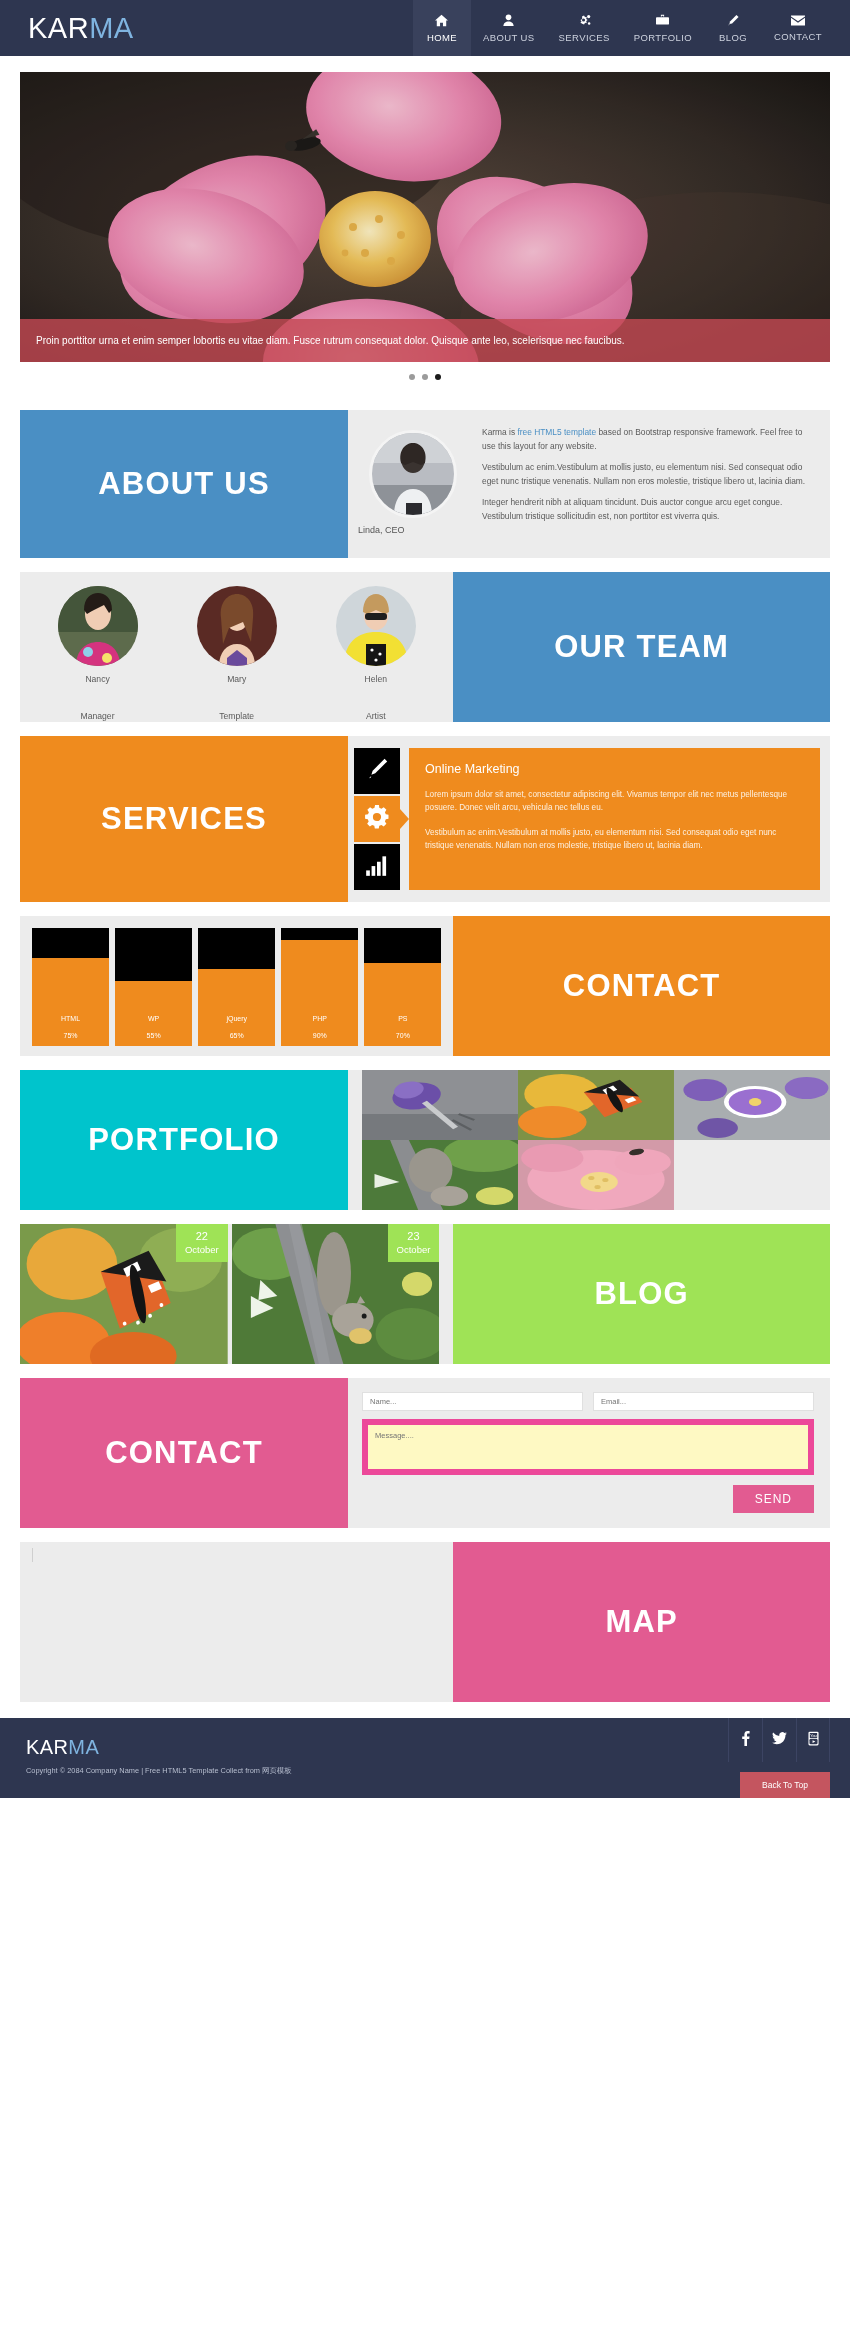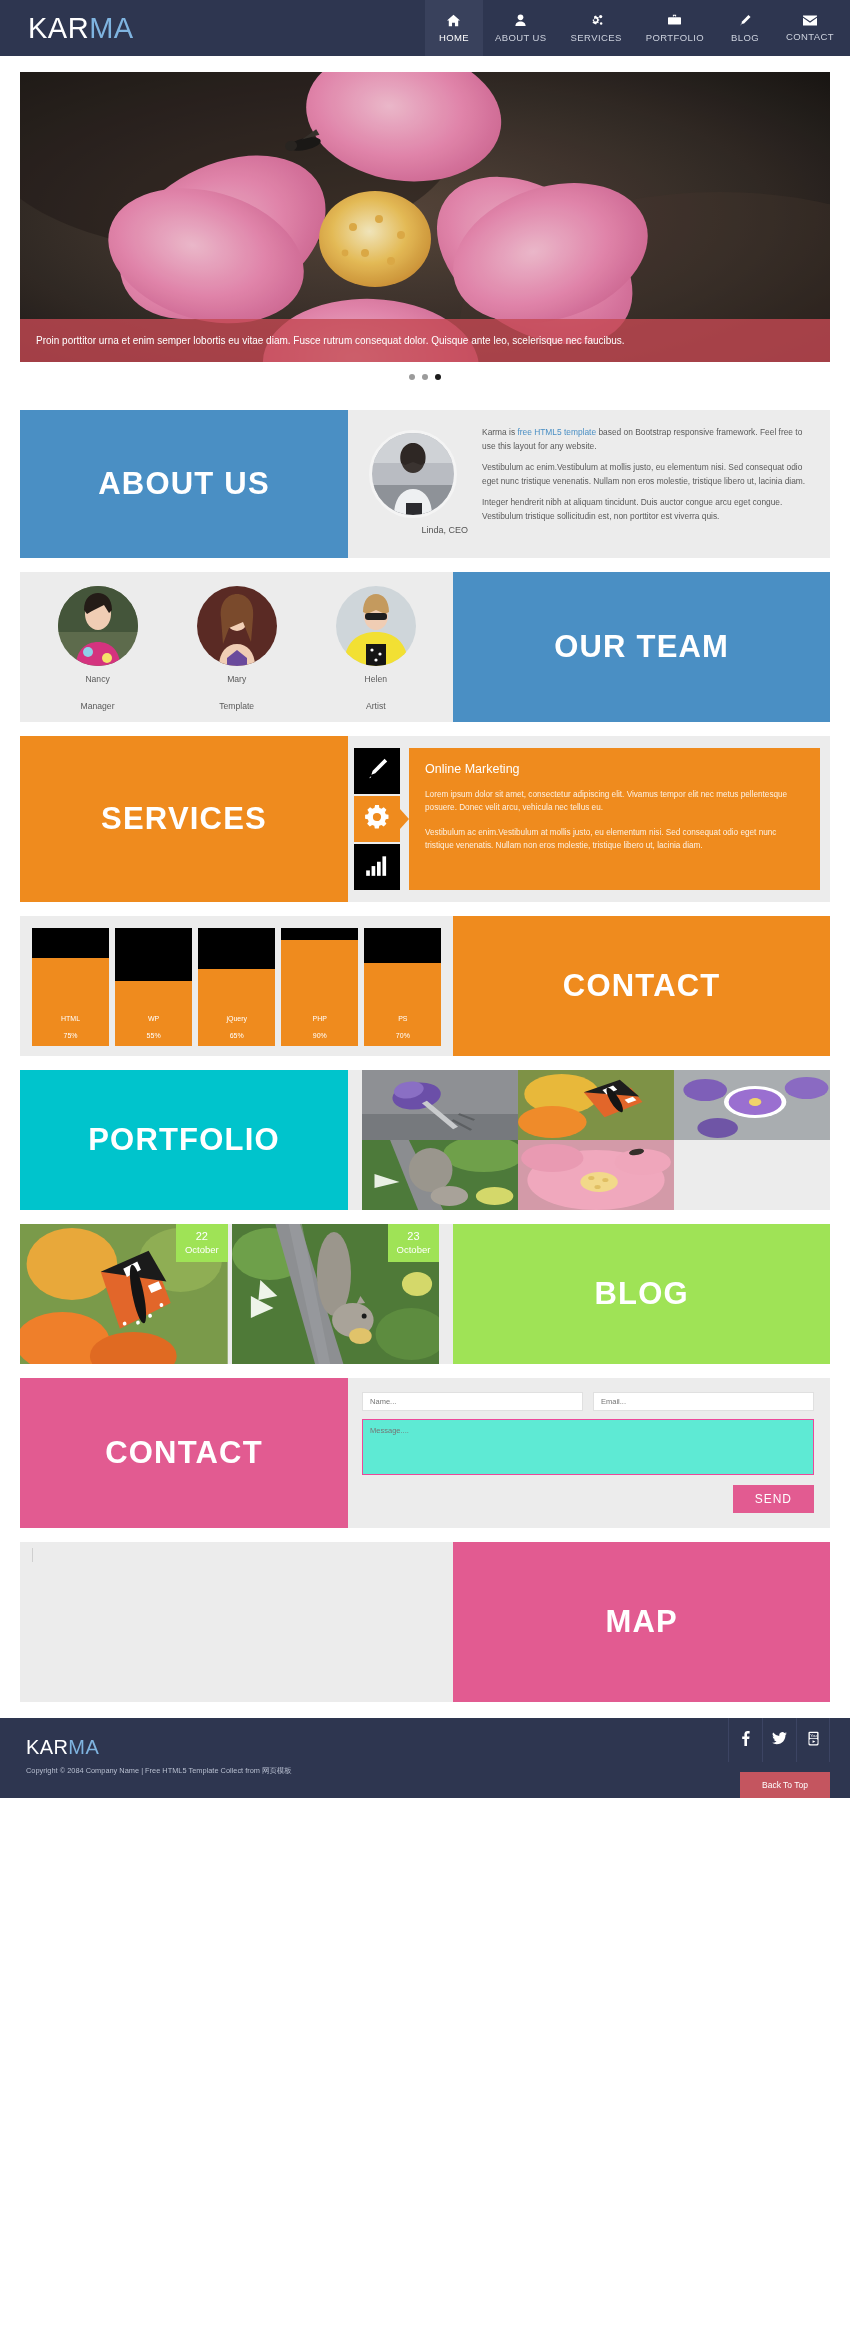--- a/index.html
+++ b/index.html
@@ -22,21 +22,21 @@
   .brand {
     font-size: 29px;
     letter-spacing: .5px;
     color: #ffffff;
     margin-left: 28px;
     font-weight: 400;
   }
   .brand .accent { color: #7fb4e0; }
   .nav-items {
     position: absolute;
-    right: 4px; top: 0;
+    right: 16px; top: 0;
     height: 56px;
     display: flex;
     align-items: stretch;
   }
   .nav-item {
     display: flex;
     flex-direction: column;
     align-items: center;
     justify-content: center;
     padding: 0 12px;
@@ -91,40 +91,40 @@
   .c-blue { background: #4a8fc4; }
   .c-orange { background: #ef8b1e; }
   .c-cyan { background: #00c4cc; }
   .c-green { background: #9fe356; }
   .c-pink { background: #e25b91; }
 
   
   .about-inner { display: flex; background: #ececec; height: 148px; }
   .about-panel { flex: 0 0 40.5%; }
   .about-body { flex: 1; display: flex; padding: 14px 14px 14px 10px; gap: 14px; }
-  .about-photo-col { flex: 0 0 110px; text-align: right; padding-top: 6px; }
+  .about-photo-col { flex: 0 0 110px; text-align: left; padding-top: 6px; }
   .avatar-round {
     width: 88px; height: 88px; border-radius: 50%;
     margin: 0 auto 7px; overflow: hidden;
     border: 3px solid #f4f4f4;
   }
   .cap { font-size: 9px; color: #555; }
   .about-text { flex: 1; font-size: 8.4px; color: #5a5a5a; line-height: 1.62; padding-top: 2px; }
   .about-text p { margin-bottom: 8px; }
   .about-text a { color: #4a8fc4; text-decoration: none; }
 
   
   .team-inner { display: flex; background: #ececec; height: 150px; }
   .team-members { flex: 1; display: flex; padding: 14px 8px 0; }
   .member { flex: 1; text-align: center; }
   .member .ph {
     width: 80px; height: 80px; border-radius: 50%;
     overflow: hidden; margin: 0 auto 8px;
   }
-  .member .nm { font-size: 8.6px; color: #5a5a5a; margin-bottom: 17px; }
+  .member .nm { font-size: 8.6px; color: #5a5a5a; margin-bottom: 27px; }
   .member .rl { font-size: 8.6px; color: #5a5a5a; }
   .team-panel { flex: 0 0 46.5%; }
 
   
   .svc-inner { display: flex; background: #ececec; height: 166px; }
   .svc-panel { flex: 0 0 40.5%; }
   .svc-body { flex: 1; display: flex; padding: 12px 10px 12px 6px; gap: 0; }
   .svc-icons { display: flex; flex-direction: column; gap: 2px; }
   .svc-ic {
     width: 46px; height: 46px; background: #000000;
@@ -183,21 +183,21 @@
   .ct-inner { display: flex; background: #ececec; height: 150px; }
   .ct-panel { flex: 0 0 40.5%; }
   .ct-form { flex: 1; padding: 14px 16px 14px 14px; }
   .ct-row { display: flex; gap: 10px; margin-bottom: 8px; }
   .ct-row input {
     flex: 1; height: 19px; border: 1px solid #e0e0e0; background: #ffffff;
     font-size: 7.5px; color: #777; padding: 0 7px;
     font-family: "Liberation Sans", sans-serif;
   }
   .ct-form textarea {
-    width: 100%; height: 56px; border: 1px solid #ec4899; background: #5eead4;
+    width: 100%; height: 56px; border: 6px solid #ec4899; background: #fef9c3;
     font-size: 7.5px; color: #777; padding: 6px 7px; resize: none; display: block;
     font-family: "Liberation Sans", sans-serif;
   }
   .ct-send-row { display: flex; justify-content: flex-end; margin-top: 10px; }
   .btn-send {
     background: #e25b91; color: #ffffff; border: none;
     font-size: 12px; letter-spacing: 1px; padding: 7px 22px; cursor: pointer;
     font-family: "Liberation Sans", sans-serif;
   }
 

